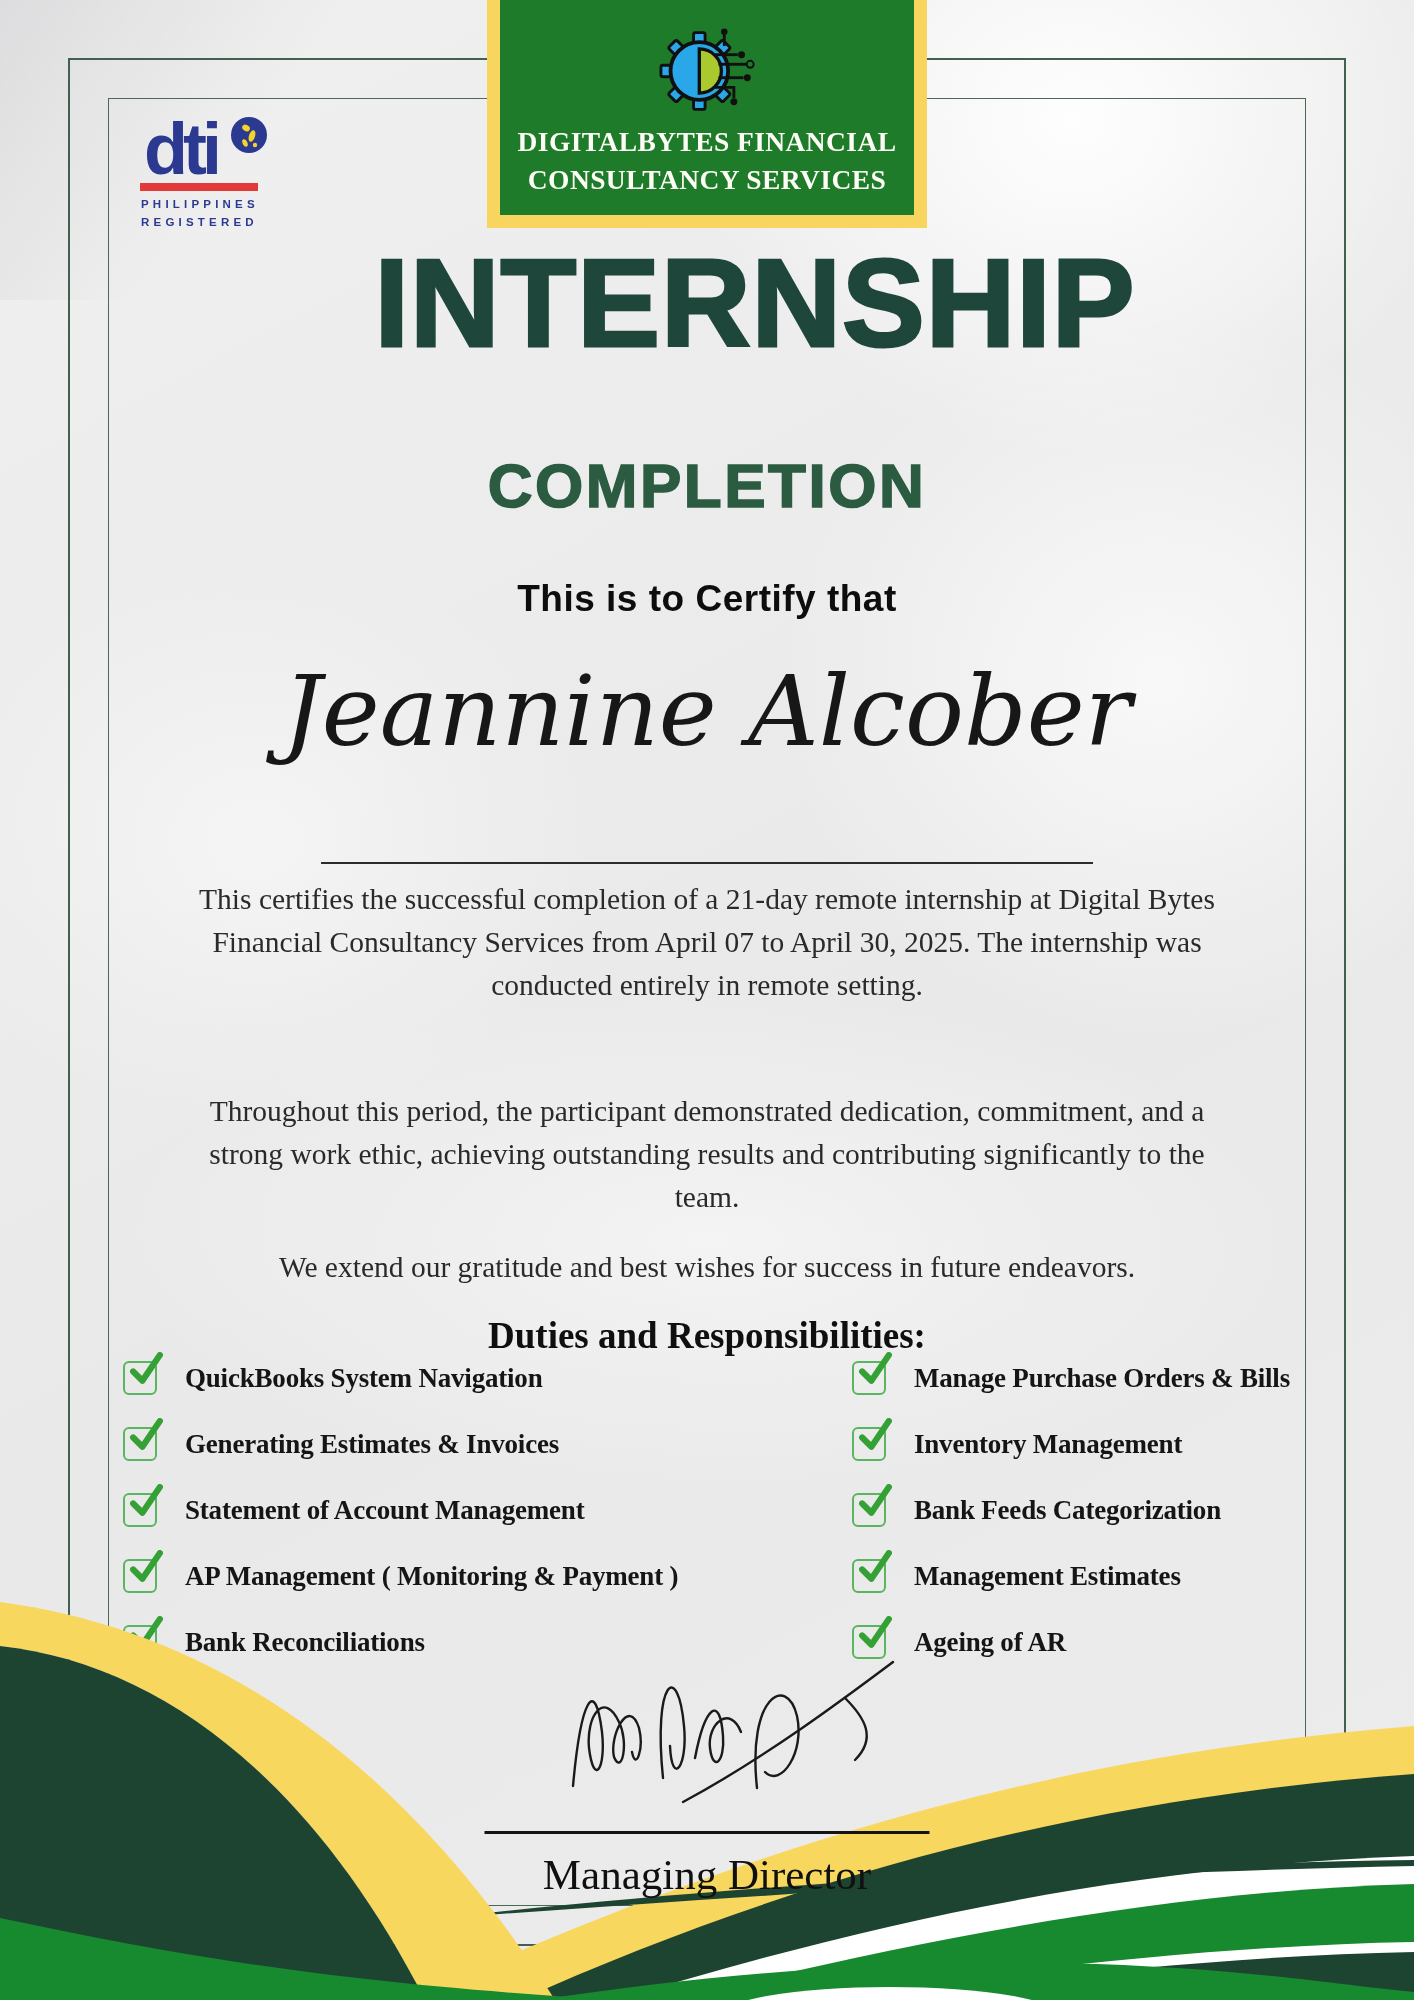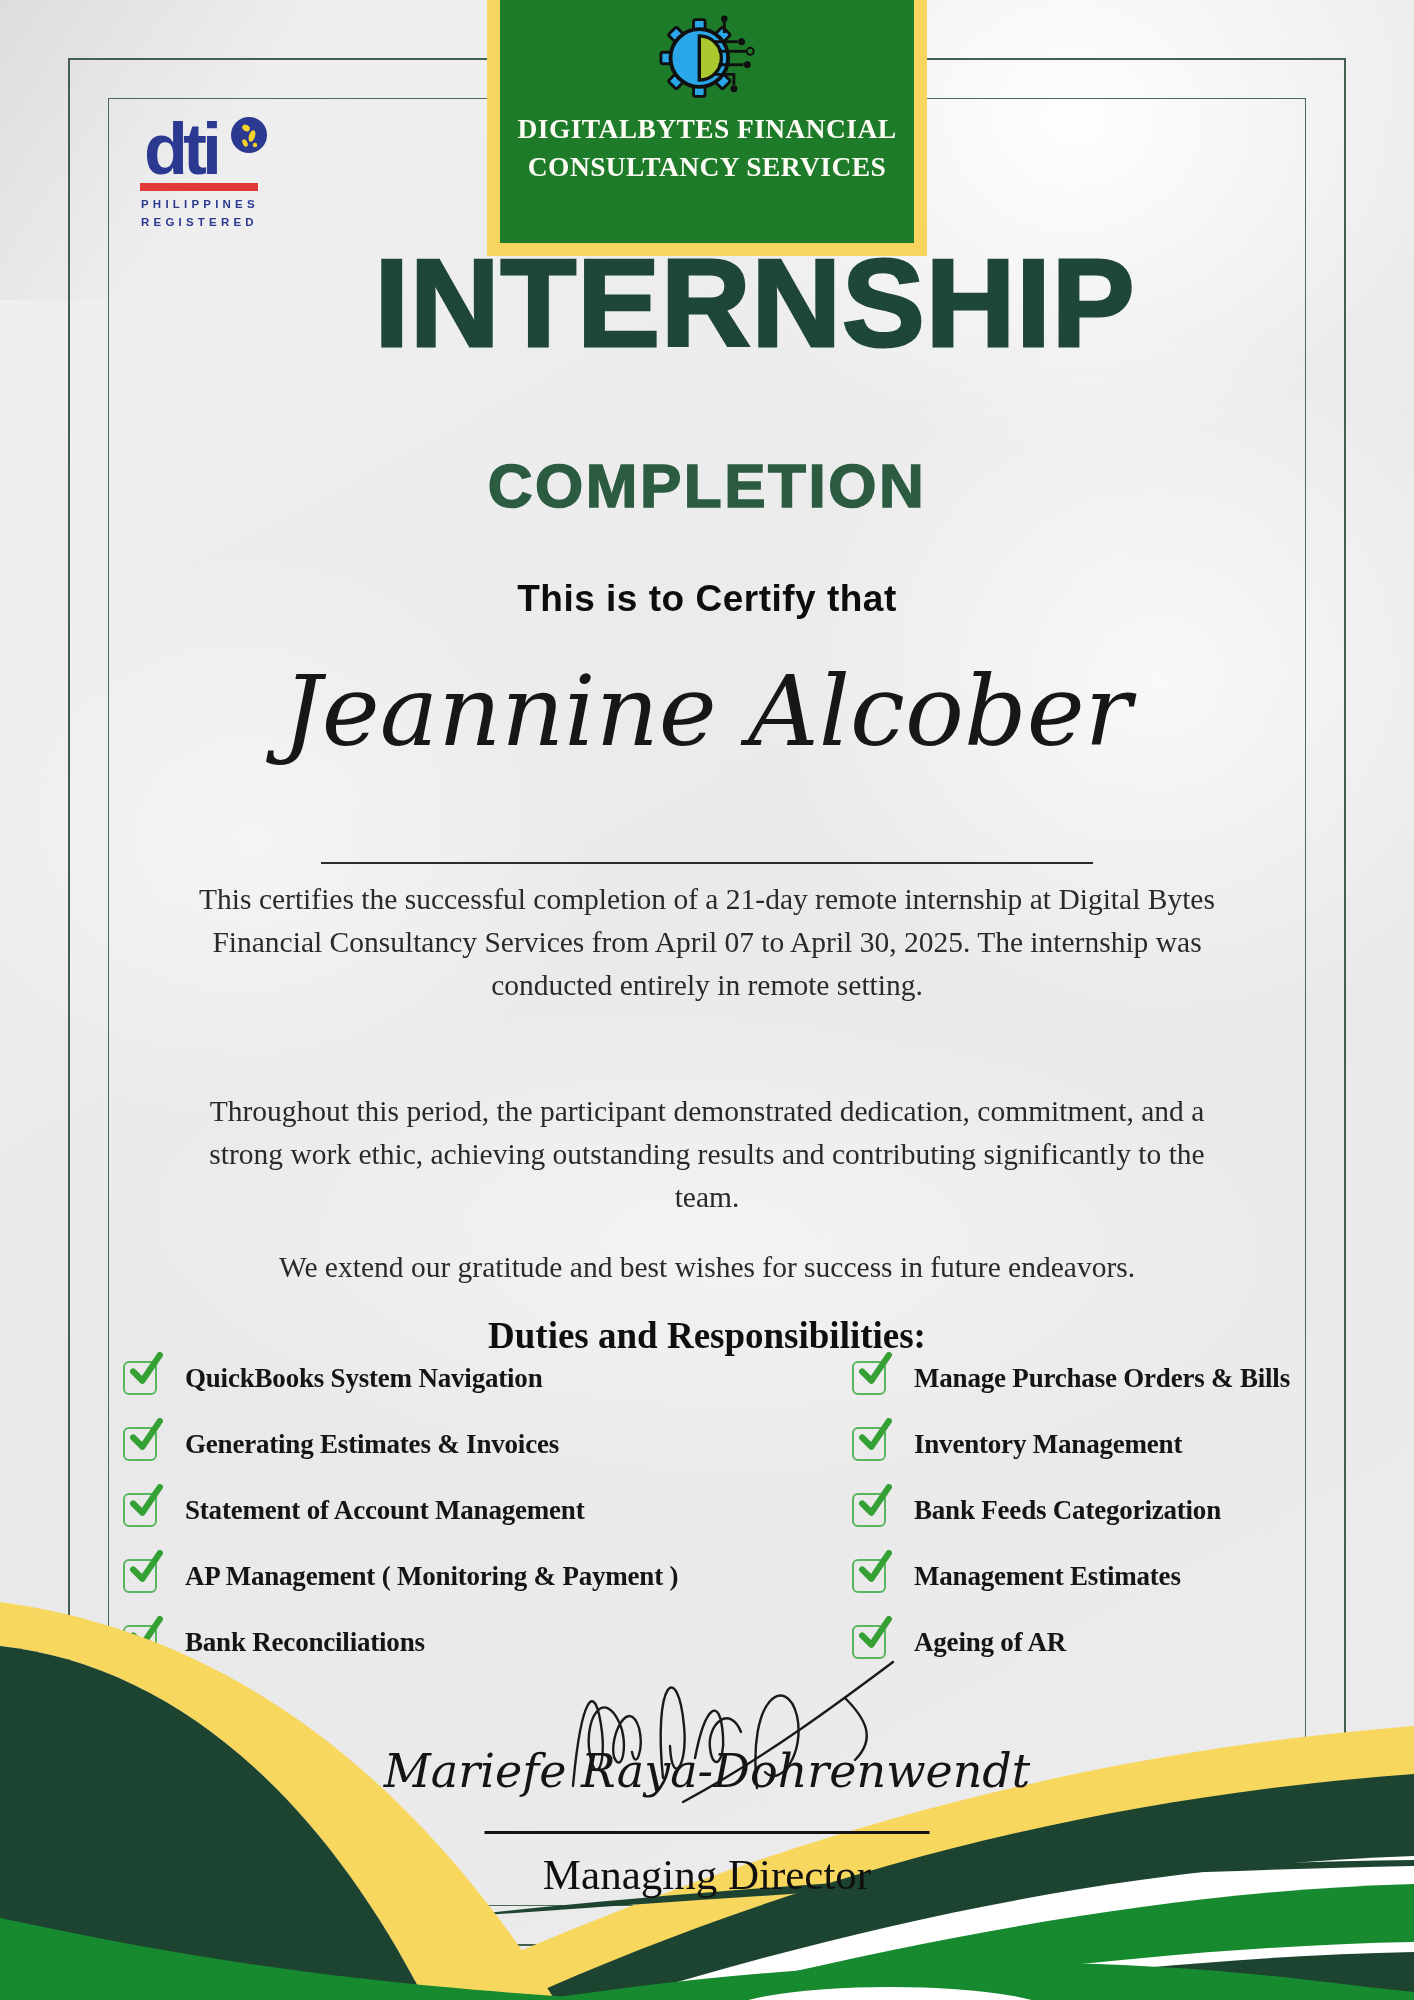--- a/index.html
+++ b/index.html
@@ -12,23 +12,23 @@
       radial-gradient(60% 18% at 50% 62%, rgba(250,250,251,.6) 0%, rgba(250,250,251,0) 70%),
       linear-gradient(152deg,#f0f0f1 0%,#e9e9ea 55%,#ececed 100%);
     font-family:"Liberation Sans","DejaVu Sans",sans-serif;
   }
   .fold{position:absolute;left:0;top:0;width:420px;height:300px;
     background:linear-gradient(125deg,rgba(205,205,207,.55) 0%,rgba(205,205,207,0) 55%);z-index:0;}
   
   .frame-outer{position:absolute;left:68px;right:68px;top:58px;bottom:54px;border:2px solid #42604e;z-index:2;}
   .frame-inner{position:absolute;left:108px;right:108px;top:98px;bottom:94px;border:1.6px solid #4a6a56;z-index:2;}
   
-  .badge{position:absolute;left:50%;transform:translateX(-50%);top:0;width:440px;height:256px;
+  .badge{position:absolute;left:50%;transform:translateX(-50%);top:0;width:440px;height:228px;
     box-sizing:border-box;background:#1e7b2a;border:13px solid #f8d55f;border-top:none;z-index:6;
-    display:flex;flex-direction:column;align-items:center;padding-top:10px;}
+    display:flex;flex-direction:column;align-items:center;padding-top:23px;}
   .badge-icon{width:96px;height:96px;}
   .badge-text{margin-top:4px;text-align:center;color:#fdfdf6;
     font-family:"Liberation Serif","DejaVu Serif",serif;font-weight:bold;font-size:27.5px;line-height:1.38;letter-spacing:.4px;}
   
   .dti{position:absolute;left:136px;top:120px;width:126px;z-index:3;text-align:left;}
   .dti-globe{position:absolute;right:-6px;top:-4px;width:38px;height:38px;}
   .dti-word{font-size:72px;line-height:.82;font-weight:800;color:#2b3990;letter-spacing:-5px;
     font-family:"Liberation Sans","DejaVu Sans",sans-serif;padding-left:8px;}
   .dti-bar{width:118px;height:8px;background:#e23939;margin:4px 0 5px 4px;}
   .dti-sub{font-size:11.5px;font-weight:bold;color:#2b3990;letter-spacing:4.2px;line-height:1.55;padding-left:5px;white-space:nowrap;}
@@ -251,17 +251,16 @@
     <svg class="sig-scribble" width="370" height="185" viewBox="0 0 370 185" aria-hidden="true">
       <g stroke="#1a1a1a" stroke-width="2.4" fill="none" stroke-linecap="round">
         <path d="M28,150 C36,62 50,40 57,96 C61,132 49,152 44,112 C41,80 59,54 74,86 C84,106 77,140 69,121 C64,100 84,60 94,92 C99,112 91,136 87,116"></path>
         <path d="M118,142 C108,44 133,24 139,90 C143,130 127,152 125,110"></path>
         <path d="M150,122 C160,70 175,58 178,100 C180,126 168,137 165,112 C162,88 185,68 196,96"></path>
         <path d="M212,152 C202,60 242,38 252,80 C260,116 236,152 220,136"></path>
         <path d="M138,166 C220,122 300,62 348,26"></path>
         <path d="M300,62 C320,82 332,102 310,124"></path>
       </g>
     </svg>
-    <div class="sig-name">Mariefe Raya-Dohrenwendt</div>
     <div class="sig-line"></div>
     <div class="sig-title">Managing Director</div>
   </div>
 </div>
 
 </body></html>

